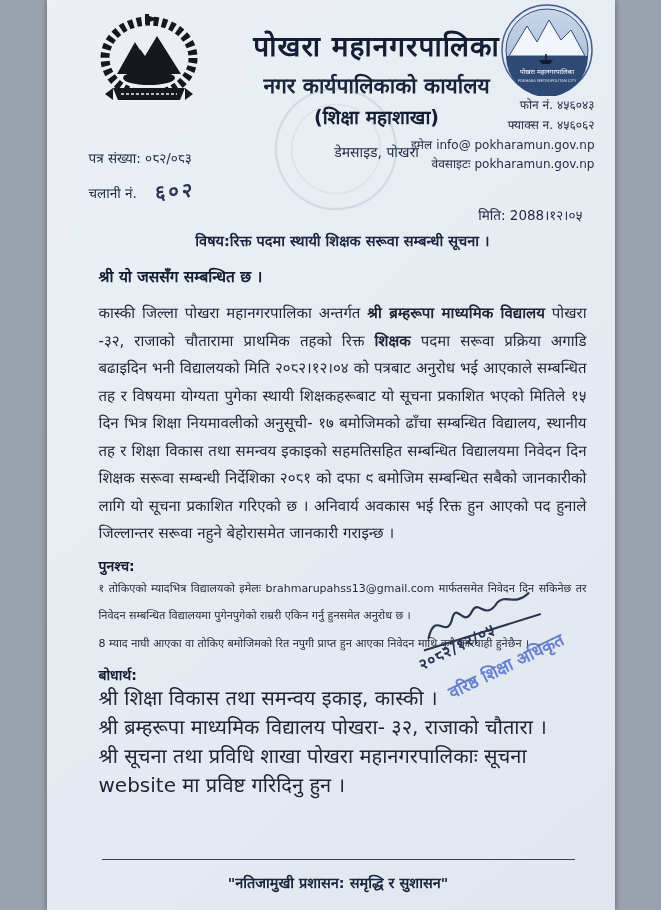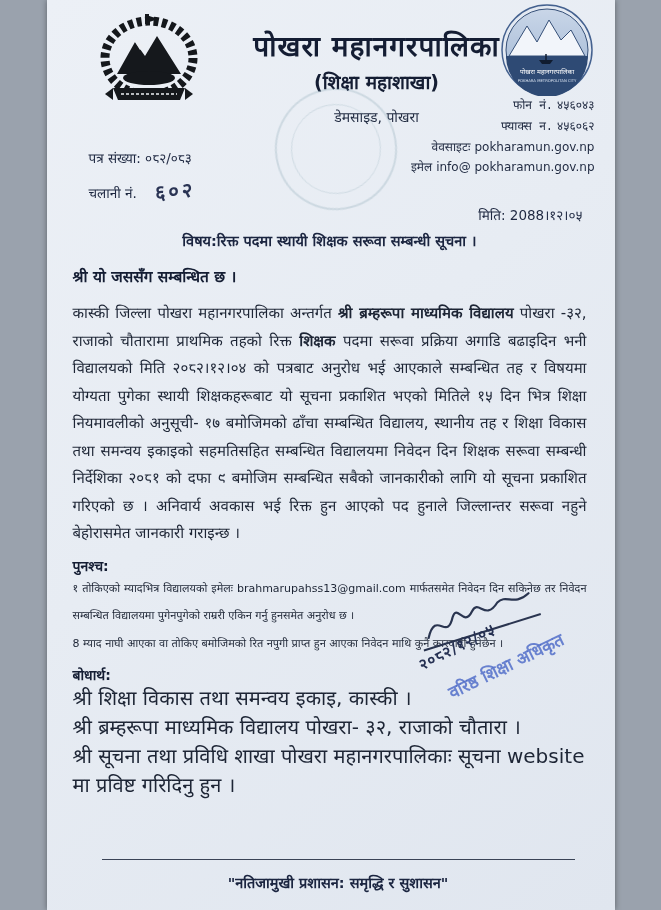--- a/index.html
+++ b/index.html
@@ -12,40 +12,40 @@
   }
   
   .emblem-left { position:absolute; left:46px; top:12px; width:112px; height:102px; }
   .header-center { position:absolute; left:140px; width:380px; top:26px; text-align:center; }
   .title-muni { font-size:28px; font-weight:bold; letter-spacing:1px; color:#141d33; }
   .title-office { font-size:21px; font-weight:600; margin-top:7px; color:#19233a; }
   .title-branch { font-size:19px; font-weight:bold; margin-top:5px; color:#141d33; }
   .title-addr { font-size:14px; margin-top:12px; color:#222c42; }
   .seal-right { position:absolute; right:22px; top:4px; width:92px; height:92px; }
   .contact { position:absolute; right:20px; top:96px; text-align:right; font-size:12px; line-height:1.65; color:#1f2940; }
-  .contact .lbl { margin-right:4px;font-family:Liberation Mono, monospace; }
+  .contact .lbl { margin-right:4px; }
   
   .faint-stamp {
     position:absolute; left:228px; top:88px; width:122px; height:122px;
     border-radius:50%; border:2px solid rgba(96,138,152,.38);
     filter:blur(.6px); transform:rotate(-14deg); opacity:.55;
   }
   .faint-stamp::before {
     content:""; position:absolute; inset:14px; border-radius:50%;
     border:1px solid rgba(96,138,152,.35);
   }
   
   .meta-left { position:absolute; left:42px; top:146px; font-size:13.5px; line-height:1.9; color:#1d2740; }
   .dispatch-hand {
     display:inline-block; font-size:20px; font-weight:bold; color:#2a3454;
     transform:rotate(-5deg) skewX(-4deg); letter-spacing:3px; margin-left:14px;
   }
   .date-line { position:absolute; right:32px; top:206px; font-size:13.5px; color:#1d2740; }
   
-  .letter { position:absolute; left:26px; right:28px; top:230px; }
+  .letter { position:absolute; left:52px; right:28px; top:230px; }
   .subject { text-align:center; font-size:14.5px; font-weight:600; color:#1b2540; }
   .salutation { font-size:15.5px; font-weight:bold; margin-top:15px; color:#141d33; }
   .para {
     margin-top:13px; font-size:15px; line-height:27.5px; text-align:justify; color:#1d2535;
   }
   .bold { font-weight:bold; }
   .ps-head, .cc-head { font-size:14px; font-weight:bold; margin-top:8px; color:#141d33; }
   .ps-item { font-size:11px; line-height:27.5px; text-align:justify; }
   .contact-no { font-size:15px; line-height:27.5px; }
   .cc-item { font-size:20px; line-height:29px; }
@@ -82,20 +82,21 @@
       <ellipse cx="56" cy="66" rx="26" ry="7" fill="#15181c"></ellipse>
       <path d="M20 76 h72 l-5 12 h-62 Z" fill="#15181c"></path>
       <path d="M20 76 l-8 6 8 6 Z" fill="#15181c"></path>
       <path d="M92 76 l8 6 -8 6 Z" fill="#15181c"></path>
       <line x1="28" y1="82" x2="84" y2="82" stroke="#eceff4" stroke-width="1.6" stroke-dasharray="3 2"></line>
     </svg>
   </div>
 
   <div class="header-center">
     <div class="title-muni">पोखरा महानगरपालिका</div>
+    <div class="title-office">नगर कार्यपालिकाको कार्यालय</div>
     <div class="title-branch">(शिक्षा महाशाखा)</div>
     <div class="title-addr">डेमसाइड, पोखरा</div>
   </div>
 
   <div class="seal-right">
     <svg width="92" height="92" viewBox="0 0 92 92">
       <defs>
         <linearGradient id="sky" x1="0" y1="0" x2="0" y2="1">
           <stop offset="0" stop-color="#c9d6e8"></stop>
             <stop offset="1" stop-color="#9db4d2"></stop>
@@ -108,22 +109,22 @@
       <path d="M38 56 h14 l-3 4 h-8 Z" fill="#101c30"></path>
       <line x1="45" y1="50" x2="45" y2="56" stroke="#101c30" stroke-width="1.5"></line>
       <text x="46" y="70" text-anchor="middle" font-size="6.5" fill="#ffffff">पोखरा महानगरपालिका</text>
       <text x="46" y="78" text-anchor="middle" font-size="3.8" fill="#d7e1ef">POKHARA METROPOLITAN CITY</text>
     </svg>
   </div>
 
   <div class="contact">
     <div><span class="lbl">फोन नं.</span><span>४५६०४३</span></div>
     <div><span class="lbl">फ्याक्स न.</span><span>४५६०६२</span></div>
+    <div><span class="lbl">इमेल</span><span>info@ pokharamun.gov.np</span></div>
     <div><span class="lbl">वेवसाइटः</span><span>pokharamun.gov.np</span></div>
-    <div><span class="lbl">इमेल</span><span>info@ pokharamun.gov.np</span></div>
   </div>
 
   <div class="faint-stamp"></div>
 
   <div class="meta-left">
     <div>
       <span>पत्र संख्या:</span>
       <span>०८२/०८३</span>
     </div>
     <div>

